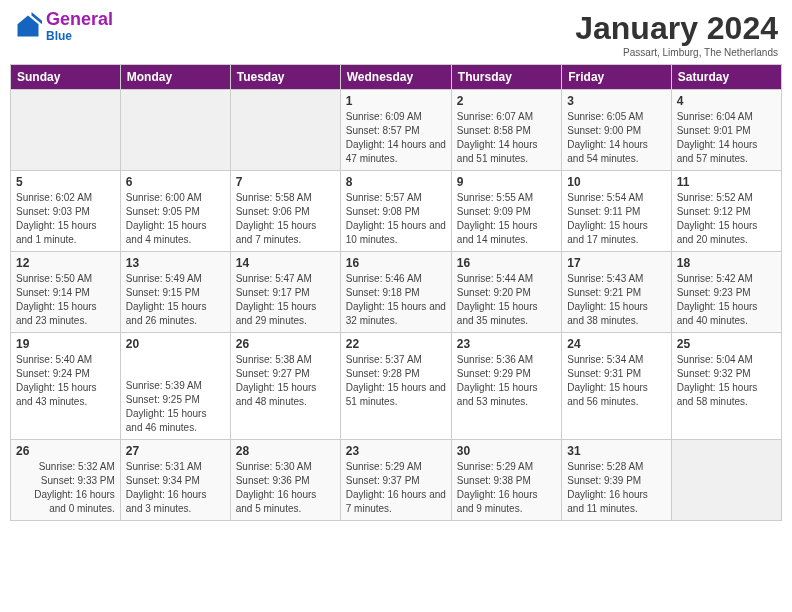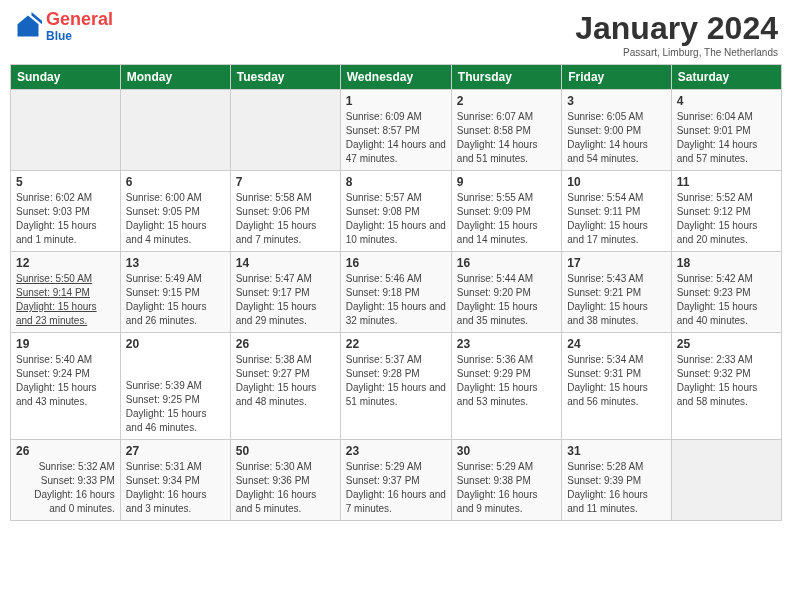--- a/index.html
+++ b/index.html
@@ -23,21 +23,21 @@
       gap: 4px;
     }
     .logo-text {
       display: flex;
       flex-direction: column;
       line-height: 1.1;
     }
     .logo-general {
       font-size: 18px;
       font-weight: bold;
-      color: #ef4444;
+      color: #a21caf;
     }
     .logo-blue {
       font-size: 12px;
       font-weight: bold;
       color: #1565c0;
     }
     .logo-icon {
       width: 28px;
       height: 28px;
     }
@@ -52,21 +52,21 @@
     .location {
       font-size: 10px;
       color: #555;
     }
     table {
       width: 100%;
       border-collapse: collapse;
       font-size: 10.5px;
     }
     thead tr th {
-      background-color: #15803d;
+      background-color: #701a75;
       color: #fff;
       text-align: left;
       padding: 5px 6px;
       font-size: 12px;
       font-weight: bold;
       border: 1px solid #ccc;
     }
     tbody tr td {
       border: 1px solid #ccc;
       vertical-align: top;
@@ -200,21 +200,21 @@
         <td>
           <span class="day-number">11</span>
           <div class="day-info" style="white-space: pre-line;">Sunrise: 5:52 AM
 Sunset: 9:12 PM
 Daylight: 15 hours and 20 minutes.</div>
         </td>
       </tr>
       <tr>
         <td>
           <span class="day-number">12</span>
-          <div class="day-info" style="white-space: pre-line; text-decoration: underline;">Sunrise: 5:50 AM
+          <div class="day-info" style="white-space: pre-line;">Sunrise: 5:50 AM
 Sunset: 9:14 PM
 Daylight: 15 hours and 23 minutes.</div>
         </td>
         <td>
           <span class="day-number">13</span>
           <div class="day-info" style="white-space: pre-line;">Sunrise: 5:49 AM
 Sunset: 9:15 PM
 Daylight: 15 hours and 26 minutes.</div>
         </td>
         <td>
@@ -280,40 +280,40 @@
 Daylight: 15 hours and 53 minutes.</div>
         </td>
         <td>
           <span class="day-number">24</span>
           <div class="day-info" style="white-space: pre-line;">Sunrise: 5:34 AM
 Sunset: 9:31 PM
 Daylight: 15 hours and 56 minutes.</div>
         </td>
         <td>
           <span class="day-number">25</span>
-          <div class="day-info" style="white-space: pre-line;">Sunrise: 2:33 AM
+          <div class="day-info" style="white-space: pre-line;">Sunrise: 5:04 AM
 Sunset: 9:32 PM
 Daylight: 15 hours and 58 minutes.</div>
         </td>
       </tr>
       <tr>
         <td>
           <span class="day-number">26</span>
           <div class="day-info" style="white-space: pre-line; text-align: right;">Sunrise: 5:32 AM
 Sunset: 9:33 PM
 Daylight: 16 hours and 0 minutes.</div>
         </td>
         <td>
           <span class="day-number">27</span>
           <div class="day-info" style="white-space: pre-line;">Sunrise: 5:31 AM
 Sunset: 9:34 PM
 Daylight: 16 hours and 3 minutes.</div>
         </td>
         <td>
-          <span class="day-number">50</span>
+          <span class="day-number">28</span>
           <div class="day-info" style="white-space: pre-line;">Sunrise: 5:30 AM
 Sunset: 9:36 PM
 Daylight: 16 hours and 5 minutes.</div>
         </td>
         <td>
           <span class="day-number">23</span>
           <div class="day-info" style="white-space: pre-line;">Sunrise: 5:29 AM
 Sunset: 9:37 PM
 Daylight: 16 hours and 7 minutes.</div>
         </td>

